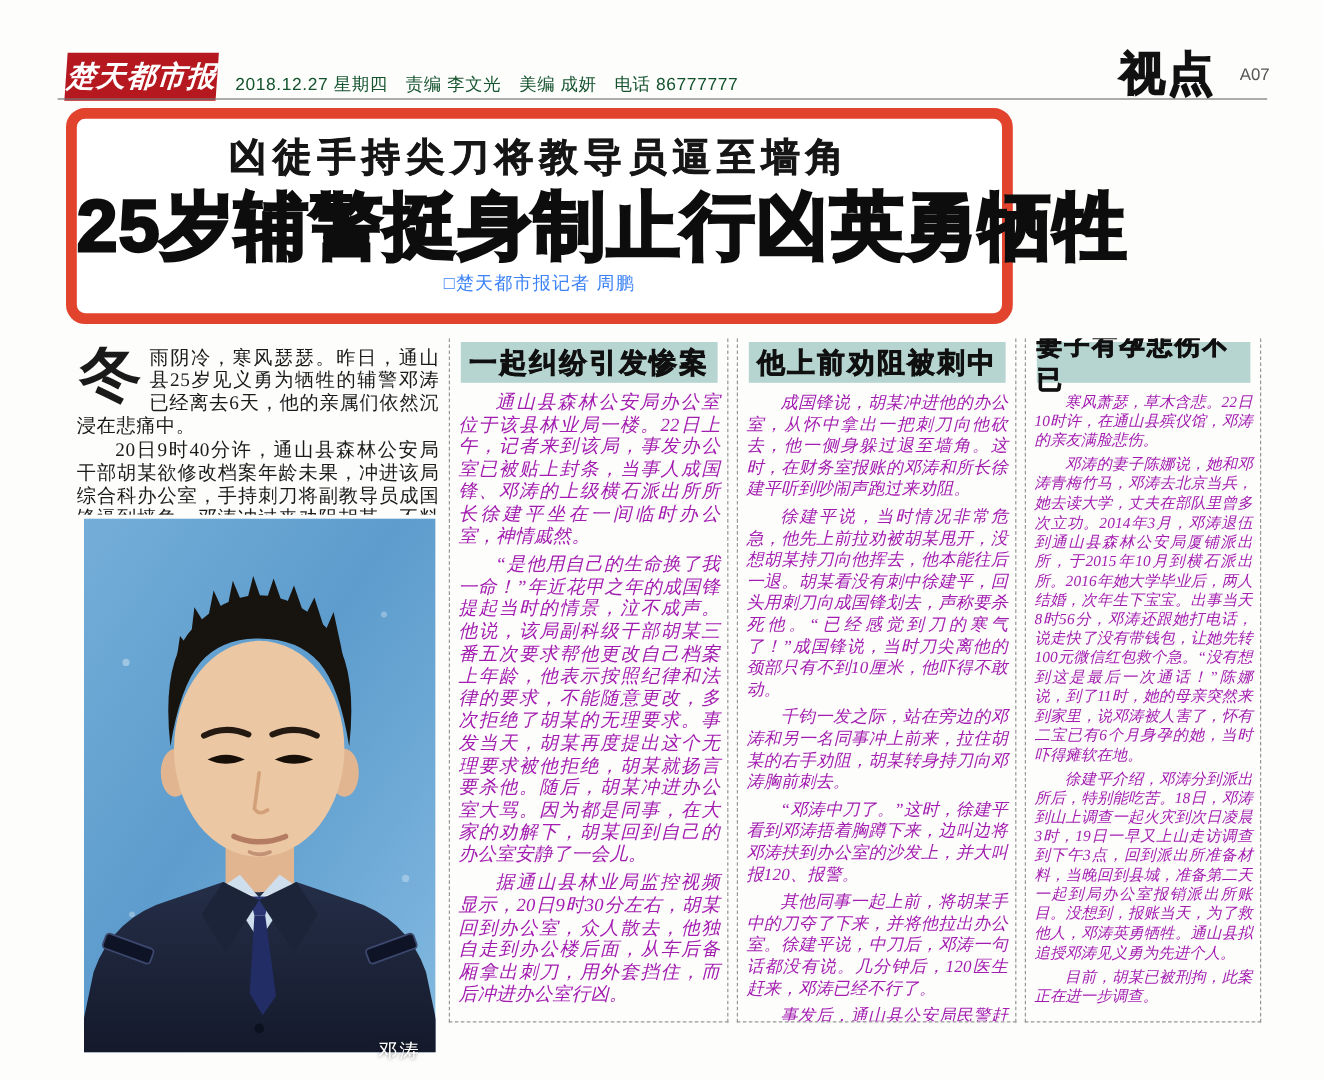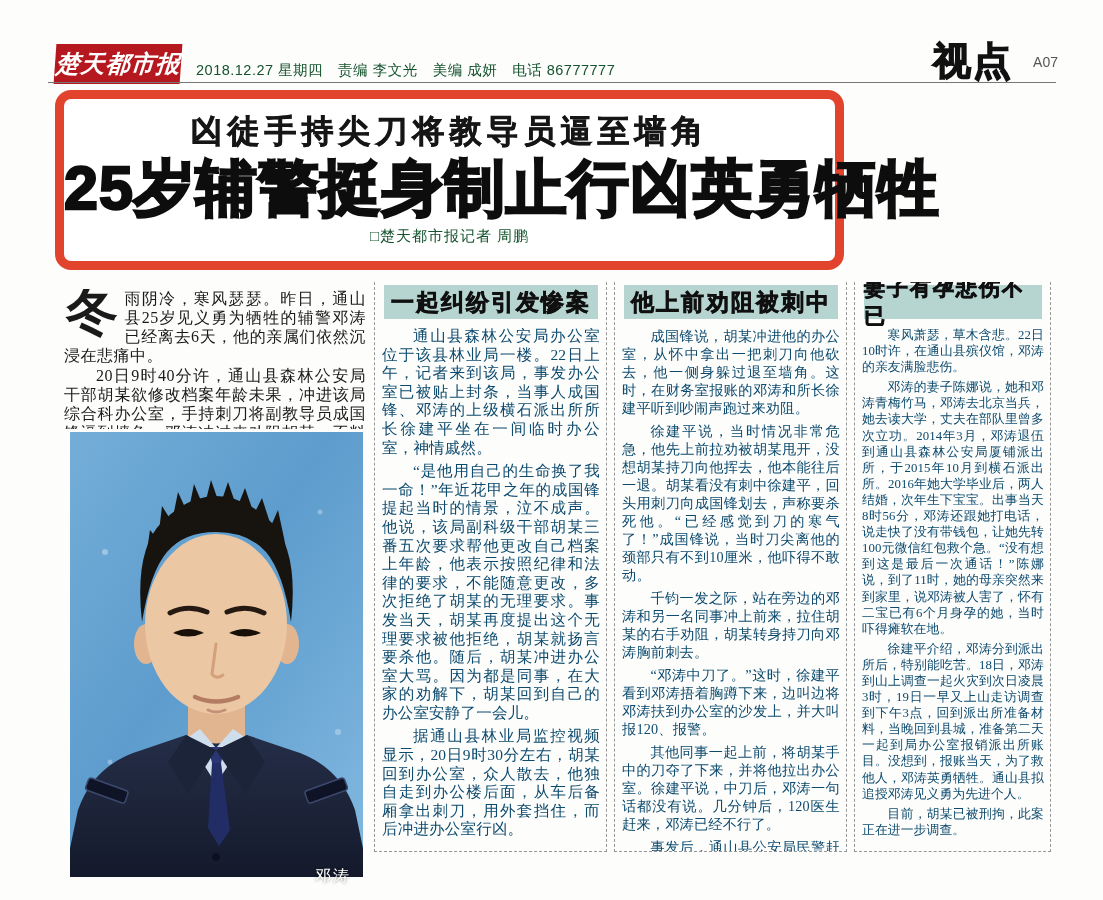--- a/index.html
+++ b/index.html
@@ -35,21 +35,21 @@
     font-family:"Liberation Sans", sans-serif;
   }
   .kicker {
     margin-top:11px; font-size:32px; font-weight:700; color:#161616;
     letter-spacing:5px; -webkit-text-stroke:0.6px #161616;
   }
   .main-title {
     margin-top:3px; font-size:61px; line-height:1.04; font-weight:900; color:#0d0d0d;
     letter-spacing:1px; -webkit-text-stroke:2.4px #0d0d0d; white-space:nowrap;
   }
-  .byline { margin-top:7px; font-size:15px; color:#14532d; letter-spacing:1px; }
+  .byline { margin-top:7px; font-size:15px; color:#3b82f6; letter-spacing:1px; }
 
   
   .lead {
     position:absolute; left:64px; top:289px; width:302px; height:140px;
     font-size:16px; line-height:19px; letter-spacing:0.5px; text-align:justify; overflow:hidden;
   }
   .lead p { margin:0; }
   .lead .p2 { text-indent:2em; margin-top:1px; }
   .dropcap {
     float:left; font-size:52px; line-height:42px; font-weight:bold; padding:2px 6px 0 2px;
@@ -76,21 +76,21 @@
   .col-3 { left:854px; width:197px; }
   .col-header {
     height:34px; margin:1px 2px 8px 2px; background:#b7d5d0;
     display:flex; align-items:center; justify-content:center;
     font-family:"Liberation Sans", sans-serif; font-weight:700; color:#101010;
     -webkit-text-stroke:0.7px #101010; letter-spacing:2px;
   }
   .col-1 .col-header { font-size:23px; }
   .col-2 .col-header { font-size:23px; }
   .col-3 .col-header { font-size:21px; }
-  .col p { text-indent:2em; text-align:justify; color:#0c4a6e; }
+  .col p { text-indent:2em; text-align:justify; color:#a21caf;font-style:italic; }
   .col-1 p { font-size:15.5px; line-height:18.6px; margin-bottom:5px; letter-spacing:0.2px; }
   .col-2 p { font-size:14.2px; line-height:18.0px; margin-bottom:5px; letter-spacing:0.2px; }
   .col-3 p { font-size:12.8px; line-height:16.1px; margin-bottom:4px; letter-spacing:0.1px; }
 </style>
 </head>
 <body>
 
 <div class="page">
 
   <div class="logo">

